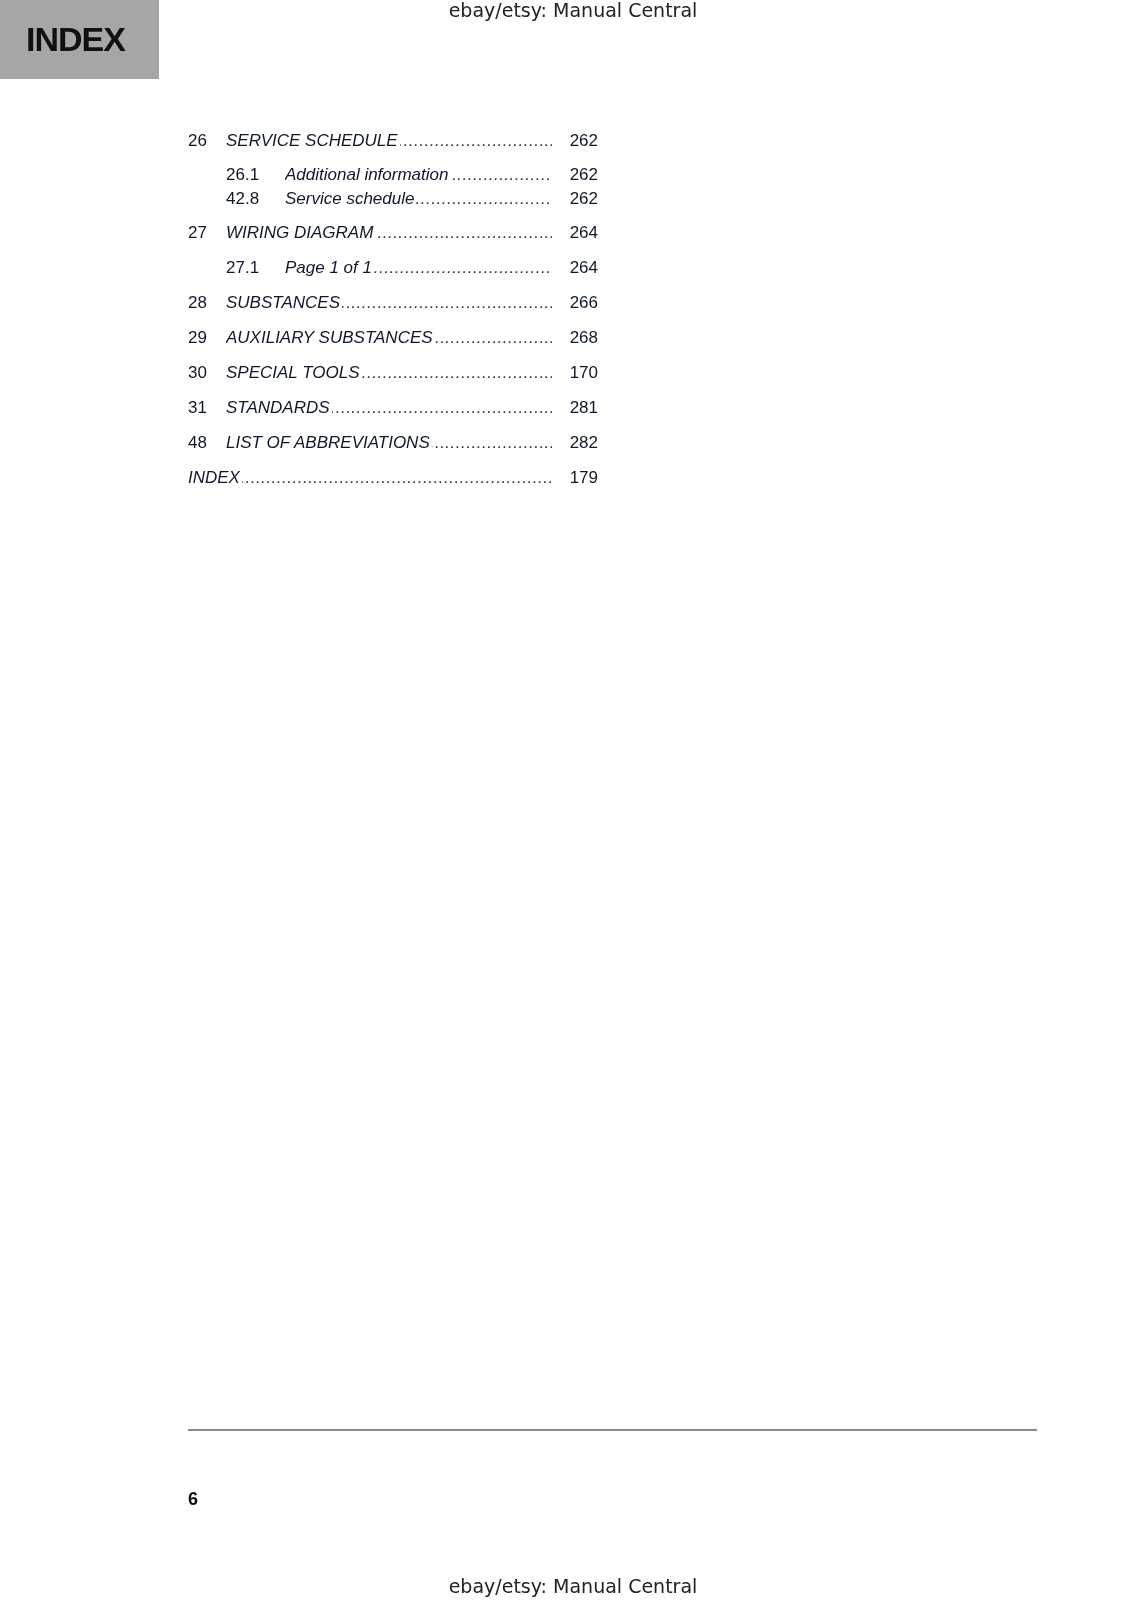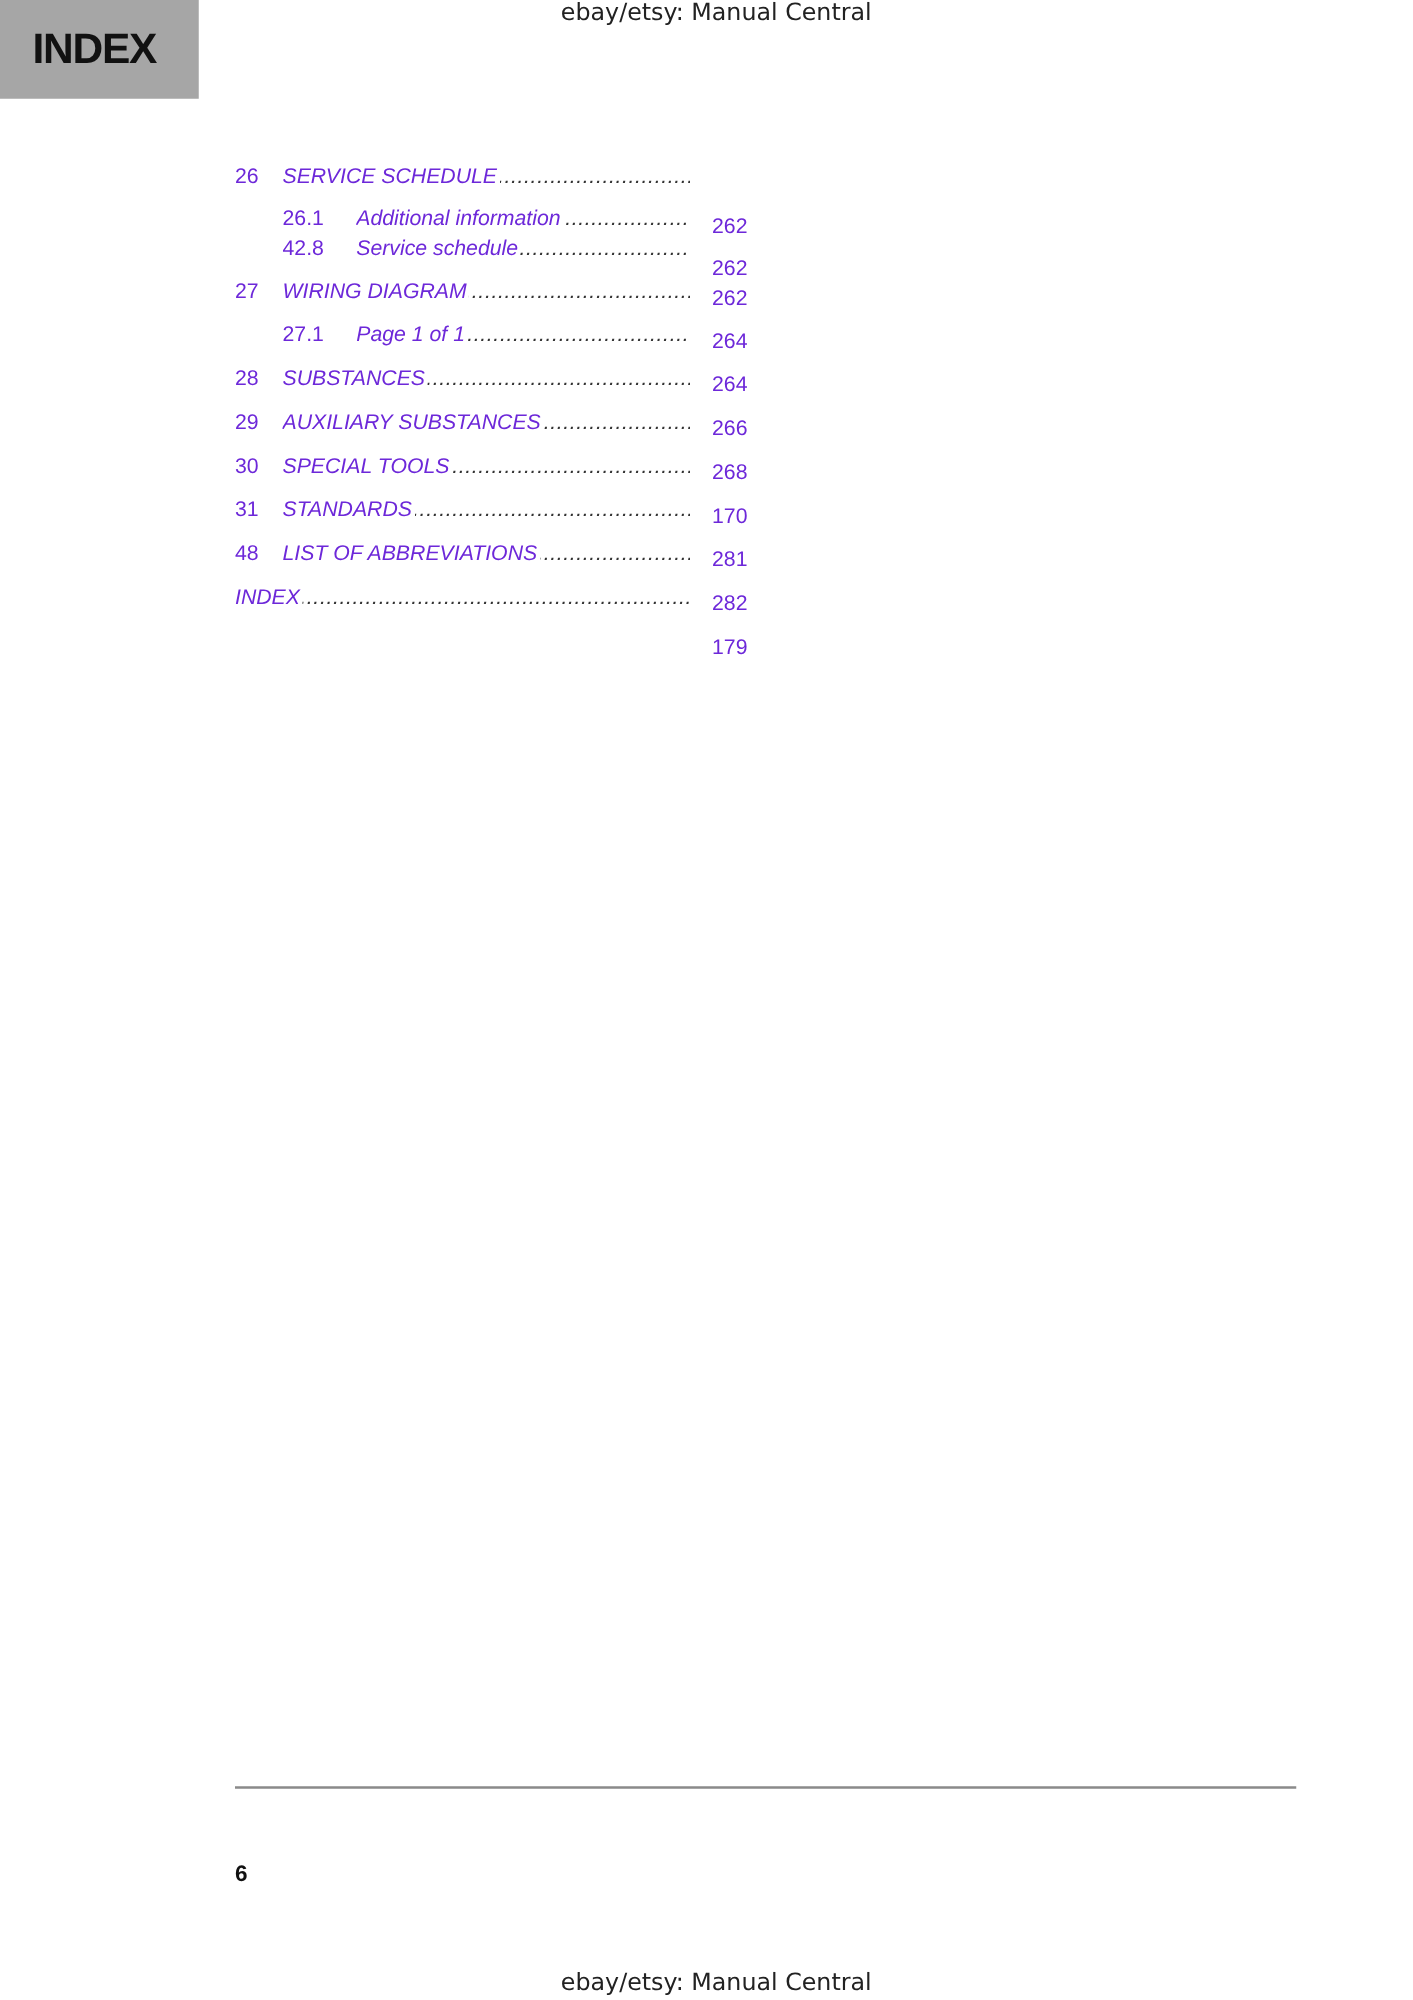--- a/index.html
+++ b/index.html
@@ -3,30 +3,30 @@
 <meta charset="utf-8">
 <style>
   html, body { margin: 0; padding: 0; background: #ffffff; }
   body { width: 1130px; height: 1600px; position: relative; overflow: hidden; font-family: "Liberation Sans", sans-serif; color: #1a1a1a; }
   .tab { position: absolute; left: 0; top: 0; width: 159px; height: 79px; background: #a6a6a6; }
   .tab-label { position: absolute; left: 26px; top: 20px; font-family: "Liberation Sans", sans-serif; font-weight: bold; font-size: 34px; color: #111; letter-spacing: -1px; }
   .watermark { position: absolute; left: 0; width: 1130px; text-align: center; font-family: "DejaVu Sans", sans-serif; font-size: 19px; color: #222; padding-left: 16px; box-sizing: border-box; }
   .wm-top { top: -1px; }
   .wm-bottom { top: 1575px; }
   .toc { position: absolute; left: 188px; top: 130px; width: 410px; }
-  .row { position: absolute; left: 0; width: 410px; height: 22px; font-size: 17px; line-height: 22px; color: #6d28d9; }
+  .row { position: absolute; left: 0; width: 410px; height: 22px; font-size: 17px; line-height: 22px; color: #0f172a; }
   .num { position: absolute; left: 0; }
   .sub-num { position: absolute; left: 38px; }
   .title-wrap { position: absolute; right: 46px; overflow: hidden; white-space: nowrap; font-style: italic; }
   .title-wrap.main { left: 38px; }
   .title-wrap.sub { left: 97px; }
   .title-wrap.noindent { left: 0; }
   .title-wrap .t { background: #fff; padding-right: 2px; position: relative; z-index: 1; }
   .title-wrap::after { content: "....................................................................................................................................................................................................................."; position: absolute; left: 0; top: 0; letter-spacing: 0.5px; color: #333; z-index: 0; }
-  .page { position: absolute; right: 0; width: 40px; text-align: right; margin-top: 40px; }
+  .page { position: absolute; right: 0; width: 40px; text-align: right; }
   .rule { position: absolute; left: 188px; top: 1429px; width: 849px; height: 2px; background: #8a8a8a; }
   .page-num { position: absolute; left: 188px; top: 1489px; font-weight: bold; font-size: 18px; color: #111; }
 </style>
 </head>
 <body>
 
 <div class="tab">
   <span class="tab-label">INDEX</span>
 </div>
 <div class="watermark wm-top">ebay/etsy: Manual Central</div>

